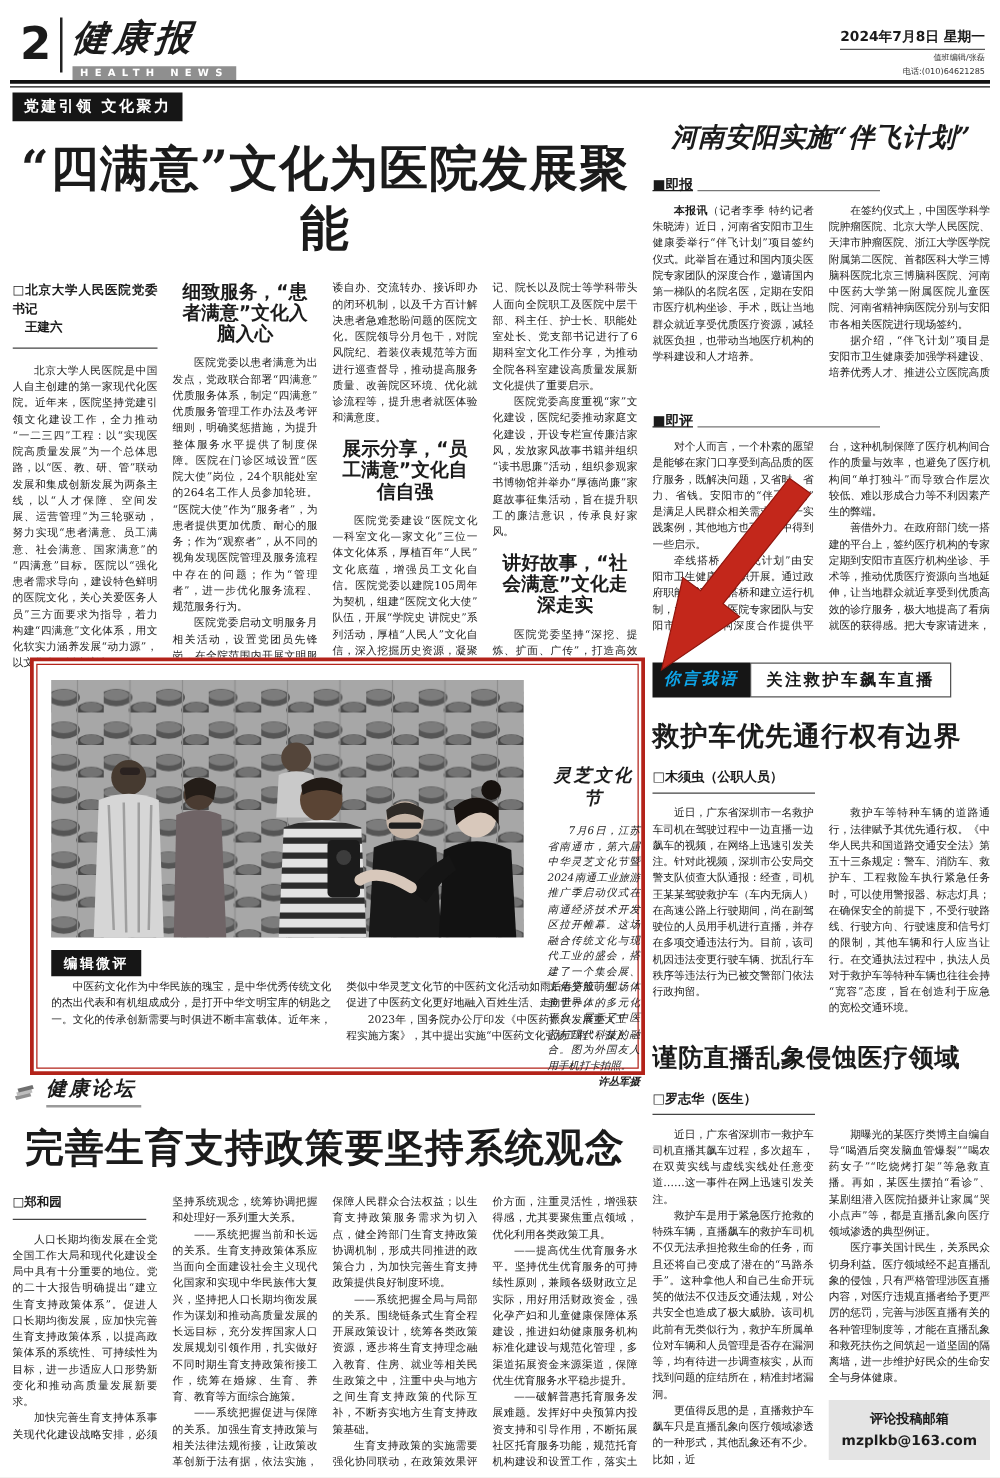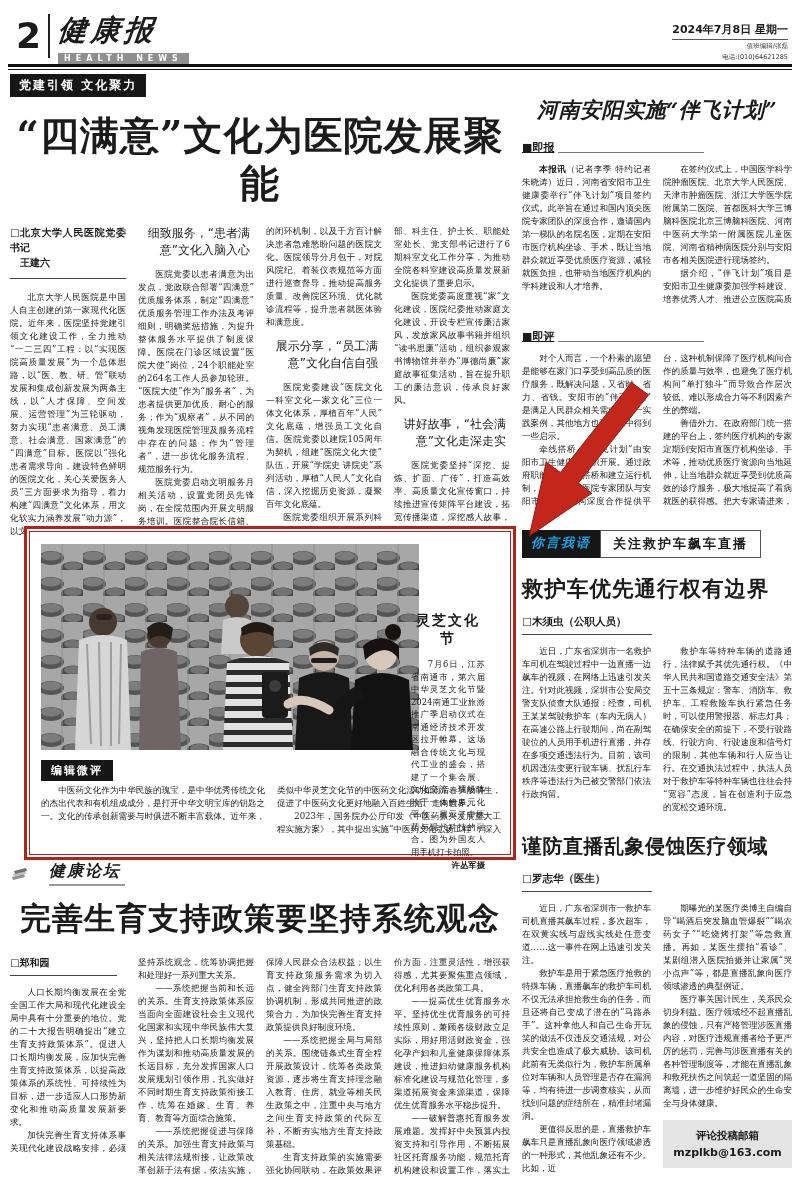--- a/index.html
+++ b/index.html
@@ -26,37 +26,37 @@
   .colbox{column-gap:12px;column-fill:auto;overflow:hidden;}
   h1,h2,h3{margin:0;}
   
   .left-region{position:absolute;left:10px;top:74px;width:500px;}
   .tag{display:inline-block;background:#161616;color:#fff;font-family:"DejaVu Sans",sans-serif;
        font-size:12px;font-weight:bold;letter-spacing:2px;padding:3px 9px;}
   .main-headline{margin-top:14px;text-align:center;font-size:39px;font-weight:bold;letter-spacing:1px;line-height:48px;}
   .main-text{margin-top:18px;height:346px;column-count:4;}
   .byline{font-family:"DejaVu Sans",sans-serif;font-weight:bold;font-size:10px;line-height:15px;
           border-bottom:1px solid #444;padding-bottom:8px;margin-bottom:12px;}
-  .subhead{font-family:"DejaVu Sans",sans-serif;font-size:12px;font-weight:normal;
-           text-align:right;line-height:17px;margin:9px 4px;}
+  .subhead{font-family:"DejaVu Sans",sans-serif;font-size:15px;font-weight:bold;
+           text-align:center;line-height:17px;margin:9px 4px;}
   
   .redbox{position:absolute;left:24px;top:526px;width:486px;height:328px;
           border:3px solid #b3231a;background:#fff;z-index:3;}
   .redbox-inner{position:absolute;inset:2px;border:1px solid #b3231a;padding:9px;}
   .photo{position:absolute;left:11px;top:12px;width:378px;height:206px;background:#bdbdbd;}
-  .caption{position:absolute;left:381px;top:12px;width:74px;height:230px;}
+  .caption{position:absolute;left:408px;top:12px;width:74px;height:230px;font-style:italic;}
   .cap-title{font-size:14px;font-weight:bold;text-align:center;letter-spacing:2px;margin:68px 0 10px;}
   .cap-text{font-size:8.4px;line-height:12.5px;text-align:justify;text-indent:2em;}
   .cap-credit{font-size:8.4px;font-weight:bold;text-align:right;margin-top:2px;}
   .micro-label{position:absolute;left:11px;top:228px;background:#161616;color:#fff;
         font-family:"DejaVu Sans",sans-serif;font-size:11px;font-weight:bold;letter-spacing:2px;padding:3px 10px;}
   .micro-text{position:absolute;left:11px;top:252px;width:460px;height:62px;column-count:2;}
   
   .forum{position:absolute;left:10px;top:861px;width:500px;}
-  .forum-label{display:flex;align-items:center;gap:17px;}
+  .forum-label{display:flex;align-items:center;gap:5px;}
   .forum-label-text{font-size:16px;font-weight:bold;font-style:italic;letter-spacing:2px;
         border-bottom:2px solid #9a9a9a;padding:0 4px 2px 0;}
   .forum-headline{margin-top:12px;text-align:center;font-size:31px;font-weight:bold;letter-spacing:1px;}
   .forum-text{margin-top:16px;height:222px;column-count:4;}
   .byline2{font-family:"DejaVu Sans",sans-serif;font-weight:bold;font-size:10px;
           border-bottom:1px solid #444;padding-bottom:6px;margin-bottom:10px;width:92%;}
   
   .right-region{position:absolute;left:522px;top:74px;width:270px;}
   .tabs{display:flex;}
   .tab-a{background:#161616;color:#fff;font-size:13px;font-weight:bold;letter-spacing:3px;padding:3px 10px;}

